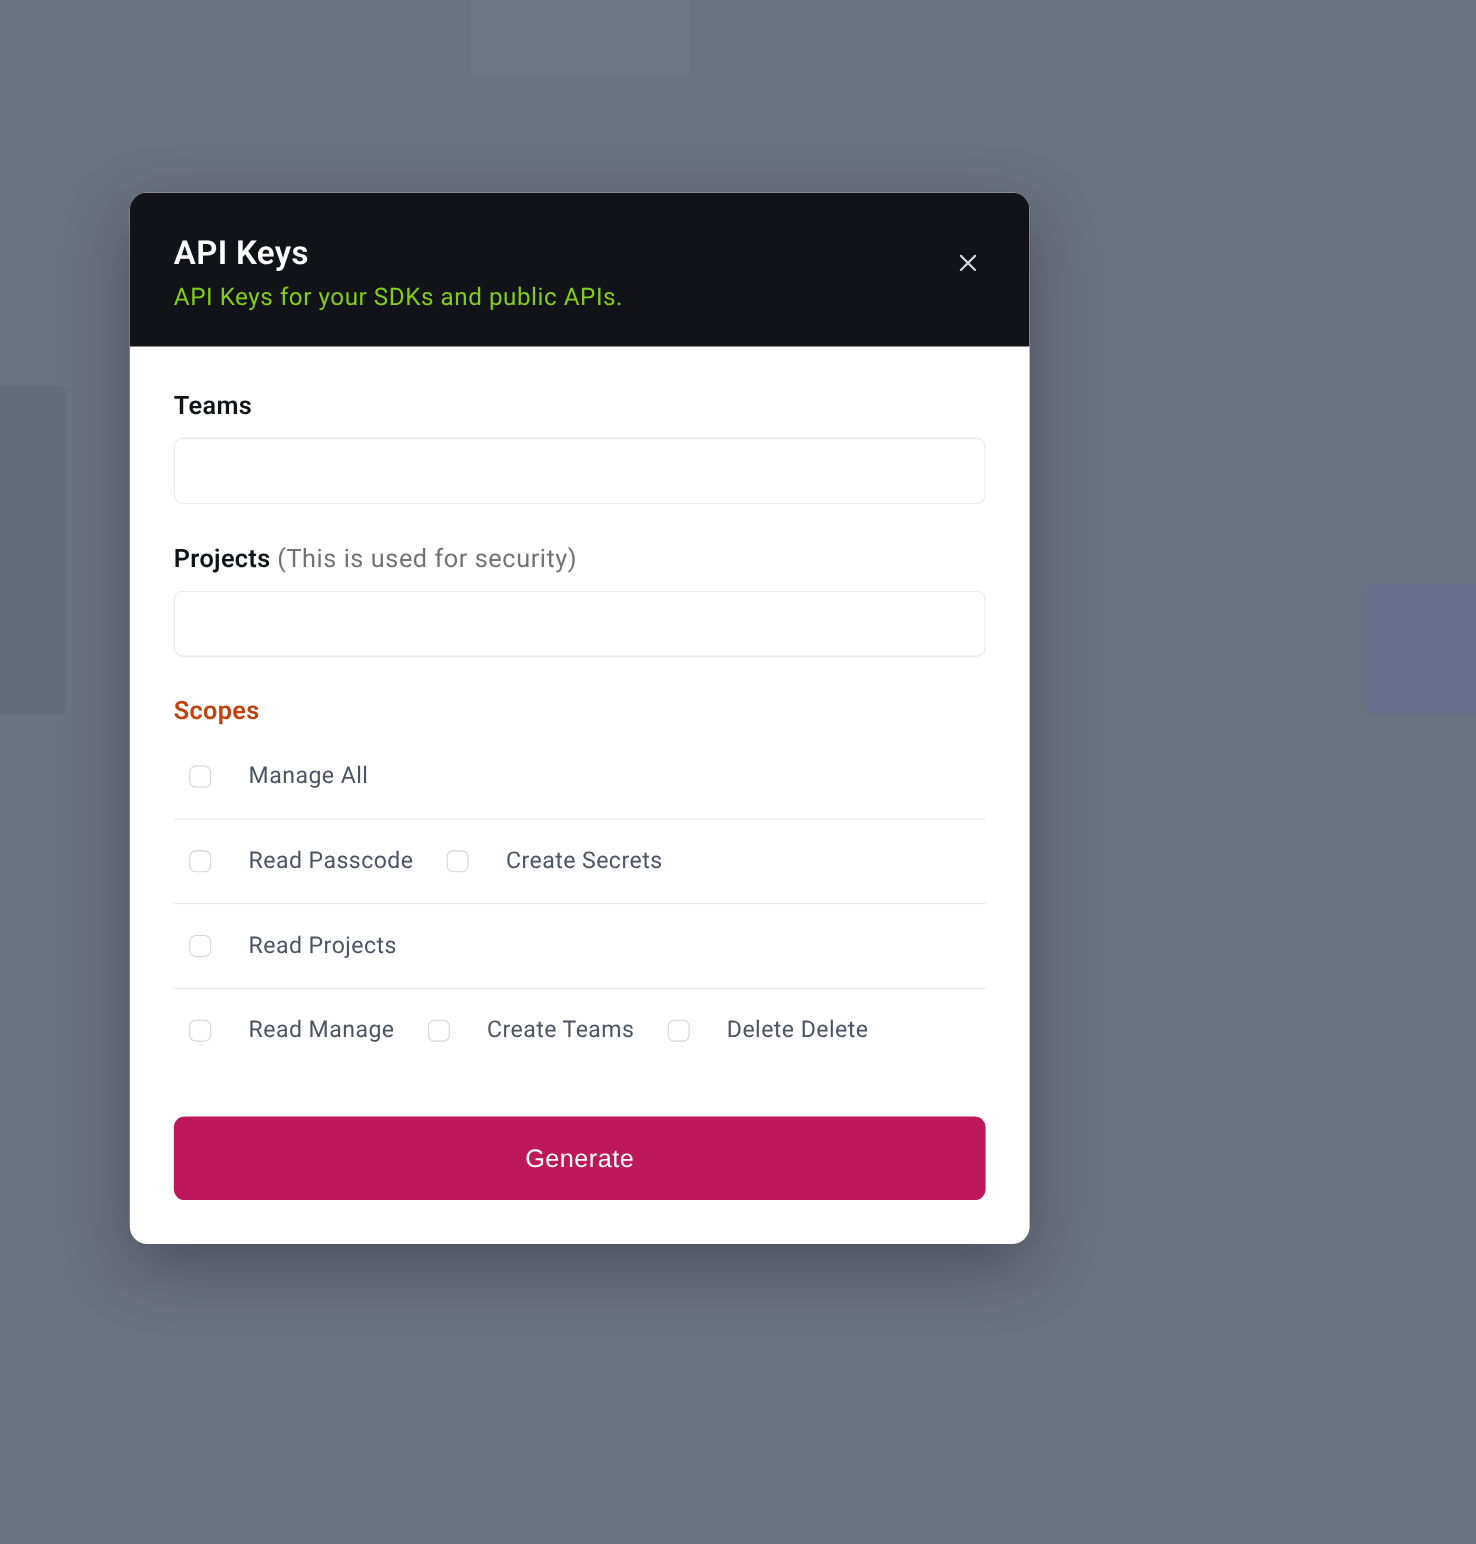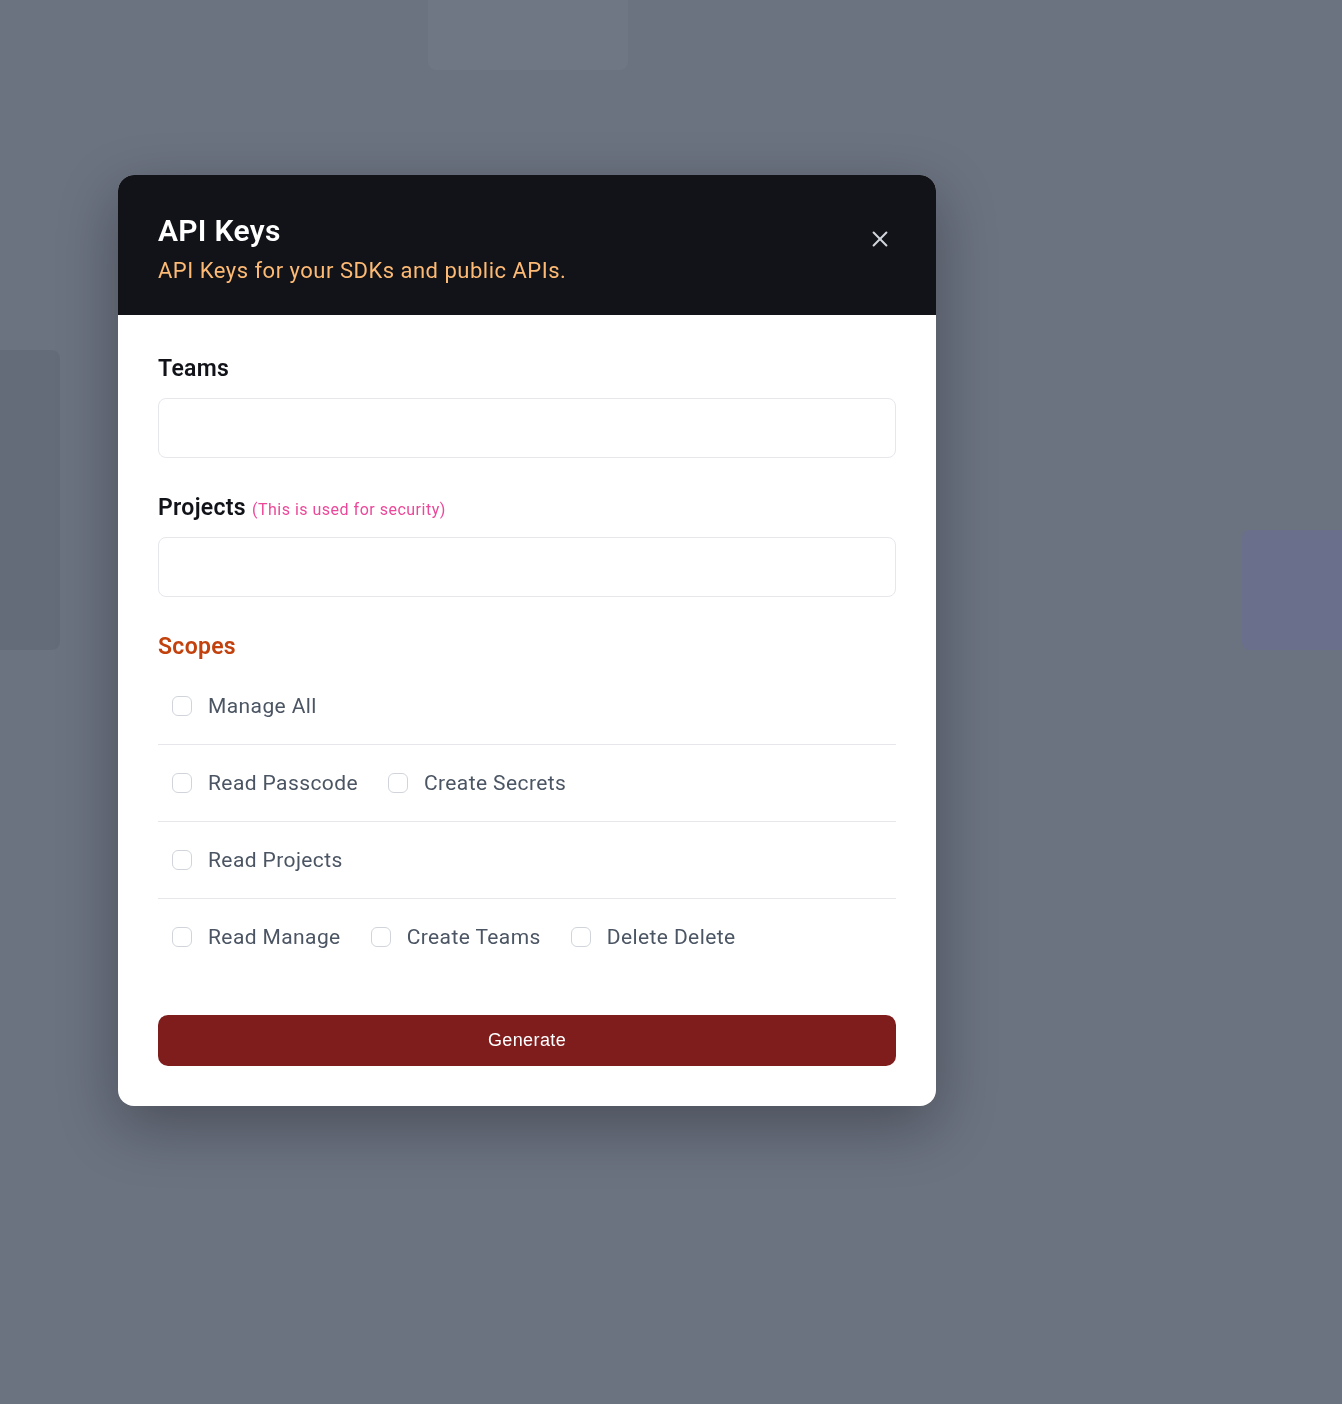--- a/index.html
+++ b/index.html
@@ -71,21 +71,21 @@
     
     .modal-title {
       color: #ffffff;
       font-size: 30px;
       font-weight: 600;
       letter-spacing: 0.3px;
       margin-bottom: 10px;
     }
     
     .modal-subtitle {
-      color: #fdba74;
+      color: #84cc16;
       font-size: 22px;
       font-weight: 400;
       letter-spacing: 0.5px;
     }
     
     .close-button {
       position: absolute;
       top: 48px;
       right: 40px;
       width: 32px;
@@ -116,22 +116,22 @@
       display: block;
       font-size: 23px;
       font-weight: 600;
       color: #111319;
       margin-bottom: 16px;
       letter-spacing: 0.3px;
     }
     
     .field-label .hint {
       font-weight: 400;
-      color: #ec4899;
-      font-size: 16px;
+      color: #737373;
+      font-size: 23px;
       letter-spacing: 0.5px;
     }
     
     .text-input {
       width: 100%;
       height: 60px;
       border: 1px solid #e5e7eb;
       border-radius: 8px;
       padding: 0 18px;
       font-size: 20px;
@@ -163,21 +163,21 @@
       padding-top: 10px;
     }
     
     .scope-row:last-of-type {
       border-bottom: none;
     }
     
     .scope-item {
       display: flex;
       align-items: center;
-      gap: 16px;
+      gap: 34px;
     }
     
     .checkbox {
       width: 20px;
       height: 20px;
       border: 1.5px solid #d1d5db;
       border-radius: 6px;
       background: #ffffff;
       cursor: pointer;
       appearance: none;
@@ -192,26 +192,26 @@
     
     .scope-label {
       font-size: 21px;
       color: #4b5563;
       letter-spacing: 0.4px;
       cursor: pointer;
     }
     
     .generate-button {
       width: 100%;
-      height: 51px;
-      background: #7f1d1d;
+      height: 76px;
+      background: #be185d;
       color: #ffffff;
       border: none;
       border-radius: 10px;
-      font-size: 18px;
+      font-size: 23px;
       font-weight: 500;
       letter-spacing: 0.4px;
       cursor: pointer;
     }
   </style>
 </head>
 <body>
 
 <div class="background-shapes">
   <div class="bg-shape-1"></div>

